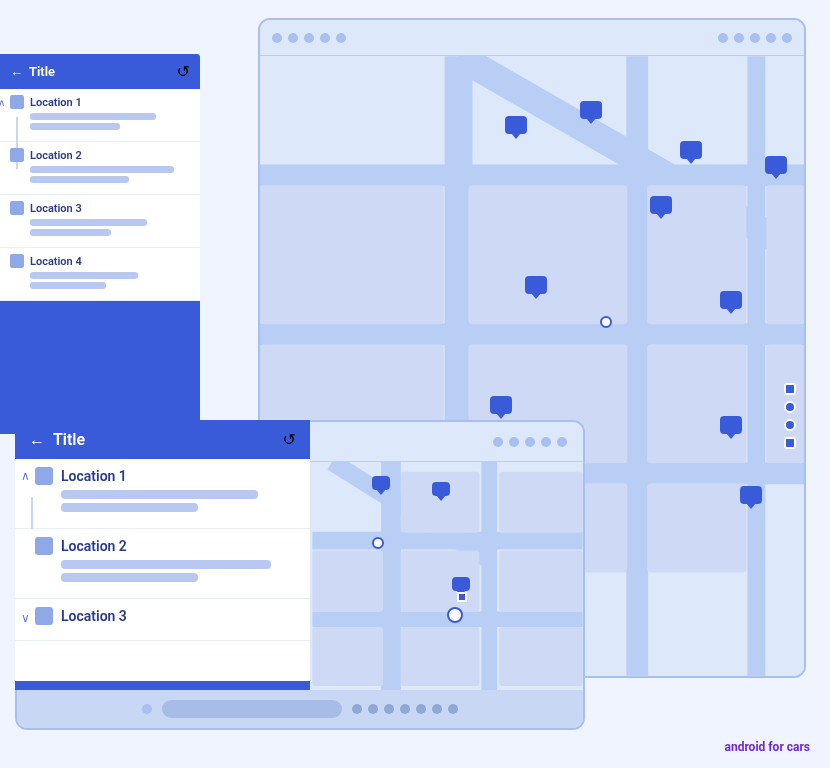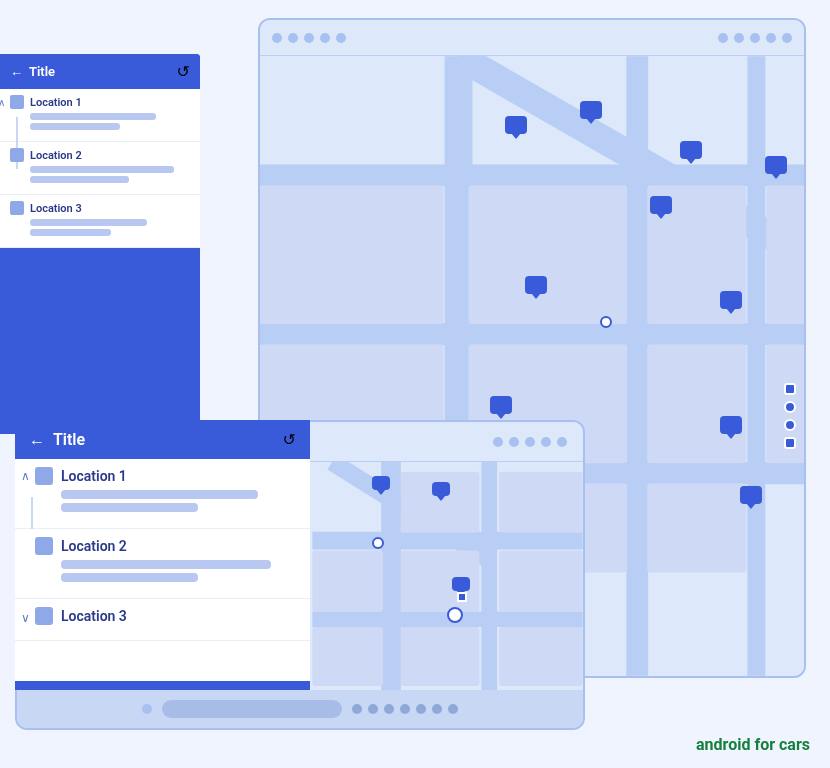--- a/index.html
+++ b/index.html
@@ -313,22 +313,22 @@
       top: 0; left: 0;
       width: 100%; height: 100%;
       pointer-events: none;
     }
 
     
     .brand-text {
       position: absolute;
       bottom: 14px;
       right: 20px;
-      font-size: 16px;
-      color: #15803d;
+      font-size: 12px;
+      color: #6d28d9;
       z-index: 10;
     }
     .brand-text span {
       font-weight: 700;
     }
   </style>
 </head>
 <body>
 
 <div class="window-back">
@@ -453,20 +453,28 @@
 
     <div class="sb-item">
       <div class="sb-item-header">
         <div class="sb-item-icon"></div>
         <span class="sb-item-name">Location 3</span>
       </div>
       <div class="sb-bar" style="width:65%;"></div>
       <div class="sb-bar" style="width:45%;"></div>
     </div>
 
+    <div class="sb-item">
+      <div class="sb-item-header">
+        <div class="sb-item-icon"></div>
+        <span class="sb-item-name">Location 4</span>
+      </div>
+      <div class="sb-bar" style="width:60%;"></div>
+      <div class="sb-bar" style="width:42%;"></div>
+    </div>
 
 
   </div>
 </div>
 
 <div class="window-front">
   <div class="win-titlebar">
     <div class="win-dots">
       <div class="win-dot"></div>
       <div class="win-dot"></div>

